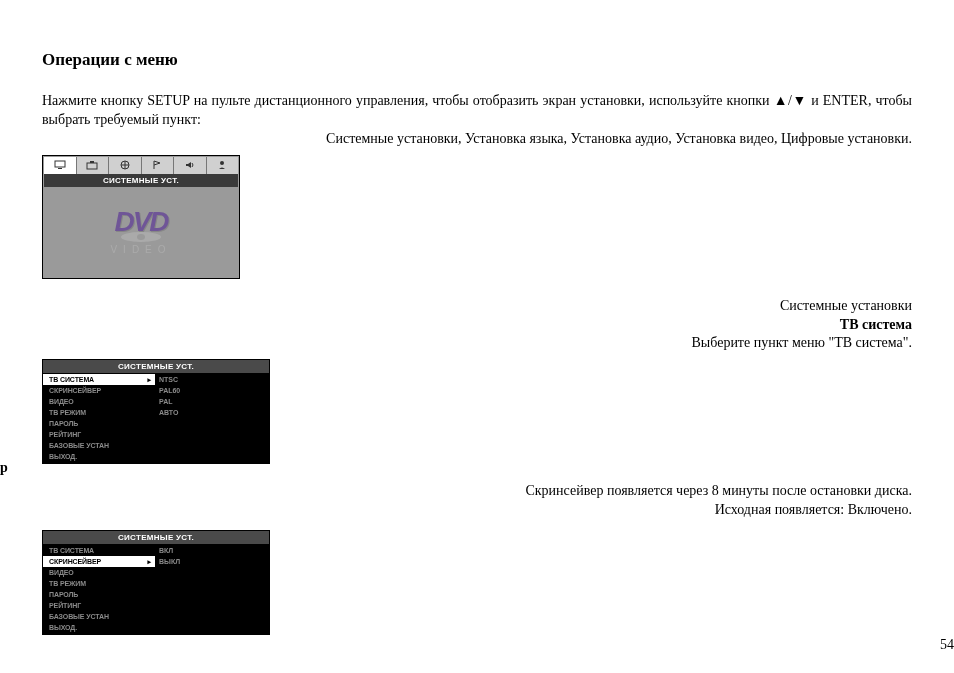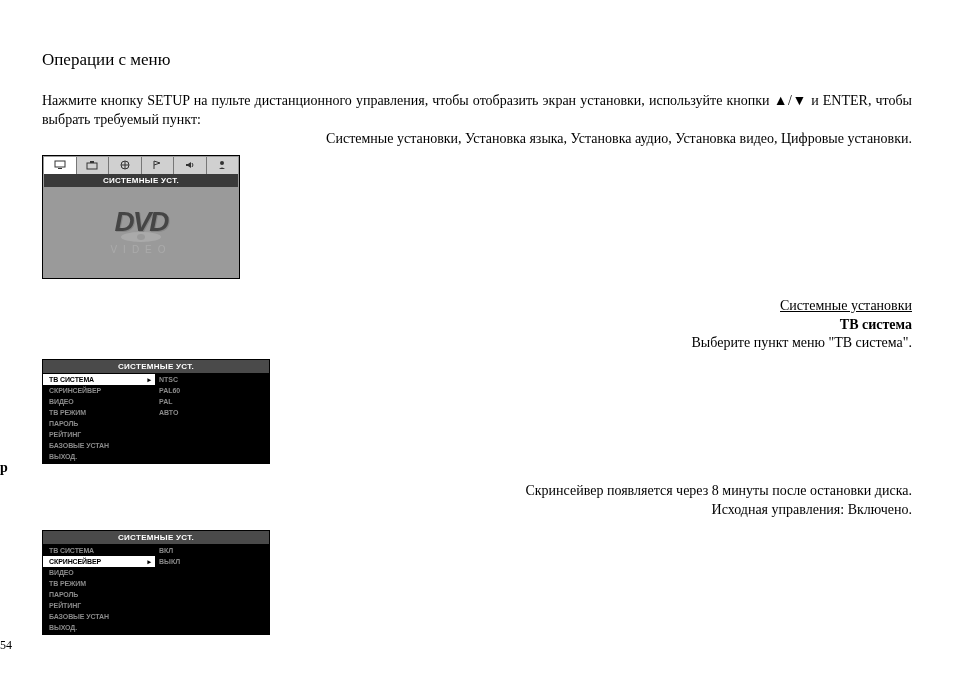--- a/index.html
+++ b/index.html
@@ -15,26 +15,26 @@
     }
     .fragment-left {
       position: absolute;
       left: 0;
       top: 460px;
       font-weight: bold;
       font-size: 14px;
     }
     h2 {
       font-size: 17px;
-      font-weight: normal;
+      font-weight: bold;
       margin-bottom: 22px;
     }
     p { line-height: 1.35; margin-bottom: 0; text-align: right; }
     .justify { text-align: justify; }
-    .underline { text-decoration: underline; }
+    .underline { }
     .bold { font-weight: bold; }
 
     
     .osd1 {
       margin-top: 6px;
       width: 198px;
       border: 1px solid #000;
       background: #9b9b9b;
       padding: 1px;
     }
@@ -79,21 +79,21 @@
       color: #888;
       opacity: 0.55;
     }
     .osd1 .dvd-logo .dvd-text {
       font-family: Arial Black, Arial, sans-serif;
       font-size: 28px;
       font-weight: 900;
       font-style: italic;
       letter-spacing: -2px;
       line-height: 0.9;
-      color: #000000;
+      color: #4c1d95;
       text-shadow: 1px 1px 0 #777;
       position: relative;
     }
     .osd1 .dvd-logo .disc {
       width: 40px;
       height: 10px;
       background: #b8b8b8;
       border-radius: 50%;
       margin: -2px auto 2px auto;
       position: relative;
@@ -173,22 +173,22 @@
     }
 
     .spacer-md { height: 18px; }
     .spacer-sm { height: 4px; }
 
     .page-num {
       position: absolute;
       bottom: 20px;
       left: 0;
       width: 100%;
-      text-align: left;
-      font-size: 12px;
+      text-align: right;
+      font-size: 14px;
     }
   </style>
 </head>
 <body>
 
 <div class="fragment-left">р</div>
 
 <h2>Операции с меню</h2>
 
 <p class="justify">Нажмите кнопку SETUP на пульте дистанционного управления, чтобы отобразить экран установки, используйте кнопки ▲/▼ и ENTER, чтобы выбрать требуемый пункт:</p>
@@ -266,21 +266,21 @@
         <div class="opt-row">PAL60</div>
         <div class="opt-row">PAL</div>
         <div class="opt-row">АВТО</div>
       </div>
   </div>
 </div>
 
 <div class="spacer-md"></div>
 
 <p>Скринсейвер появляется через 8 минуты после остановки диска.</p>
-<p>Исходная управления: Включено.</p>
+<p>Исходная появляется: Включено.</p>
 
 <div class="spacer-sm"></div>
 
 <div class="osd3">
   <div class="osd-title">СИСТЕМНЫЕ УСТ.</div>
   <div class="osd-body">
     <div class="osd-left" id="osd3-left">
         <div class="menu-row">ТВ СИСТЕМА</div>
         <div class="menu-row hl">СКРИНСЕЙВЕР<span class="pointer">▸</span></div>
         <div class="menu-row">ВИДЕО</div>

